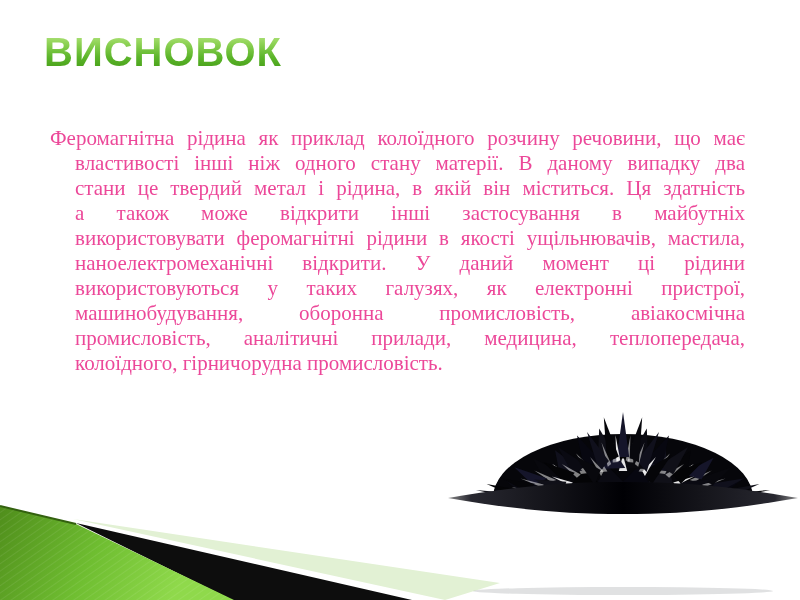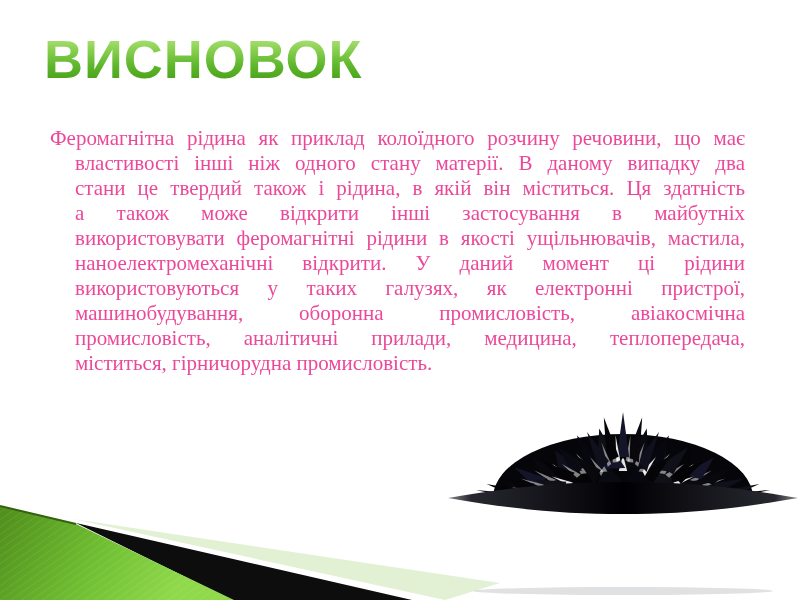--- a/index.html
+++ b/index.html
@@ -4,21 +4,21 @@
 <style>
   html,body{margin:0;padding:0;background:#888;}
   .stage{
     position:relative;width:800px;height:600px;background:#ffffff;
     overflow:hidden;font-family:"Liberation Serif",serif;
   }
   
   .slide-title{
     position:absolute;left:44px;top:30px;margin:0;
     font-family:"Liberation Sans",sans-serif;
-    font-size:54px;font-weight:bold;letter-spacing:1px;line-height:1.1;
+    font-size:40px;font-weight:bold;letter-spacing:1px;line-height:1.1;
     background:linear-gradient(180deg,#c4eb94 0%,#8fd356 30%,#5cb52a 62%,#3f9712 100%);
     -webkit-background-clip:text;background-clip:text;
     color:transparent;
   }
   
   .body-text{
     position:absolute;left:75px;top:126px;width:670px;
     font-family:"Liberation Serif",serif;
     font-size:21px;line-height:25px;color:#ec4899;
   }
@@ -32,28 +32,28 @@
 </head>
 <body>
 
 <div class="stage">
 
   <h1 class="slide-title">ВИСНОВОК</h1>
 
   <div class="body-text">
     <div class="body-line first">Феромагнітна рідина як приклад колоїдного розчину речовини, що має</div>
     <div class="body-line">властивості інші ніж одного стану матерії. В даному випадку два</div>
-    <div class="body-line">стани це твердий також і рідина, в якій він міститься. Ця здатність</div>
+    <div class="body-line">стани це твердий метал і рідина, в якій він міститься. Ця здатність</div>
     <div class="body-line">а також може відкрити інші застосування в майбутніх</div>
     <div class="body-line">використовувати феромагнітні рідини в якості ущільнювачів, мастила,</div>
     <div class="body-line">наноелектромеханічні відкрити. У даний момент ці рідини</div>
     <div class="body-line">використовуються у таких галузях, як електронні пристрої,</div>
     <div class="body-line">машинобудування, оборонна промисловість, авіакосмічна</div>
     <div class="body-line">промисловість, аналітичні прилади, медицина, теплопередача,</div>
-    <div class="body-line last">міститься, гірничорудна промисловість.</div>
+    <div class="body-line last">колоїдного, гірничорудна промисловість.</div>
   </div>
 
   <svg class="corner-svg" viewBox="0 0 510 110" aria-hidden="true">
     <defs>
       <linearGradient id="cg" gradientUnits="userSpaceOnUse" x1="0" y1="16" x2="170" y2="110">
         <stop offset="0" stop-color="#4f8d1b"></stop>
         <stop offset="0.55" stop-color="#6fbe31"></stop>
         <stop offset="1" stop-color="#8fd94b"></stop>
       </linearGradient>
       <pattern id="hatch" width="6" height="6" patternUnits="userSpaceOnUse" patternTransform="rotate(55)">

